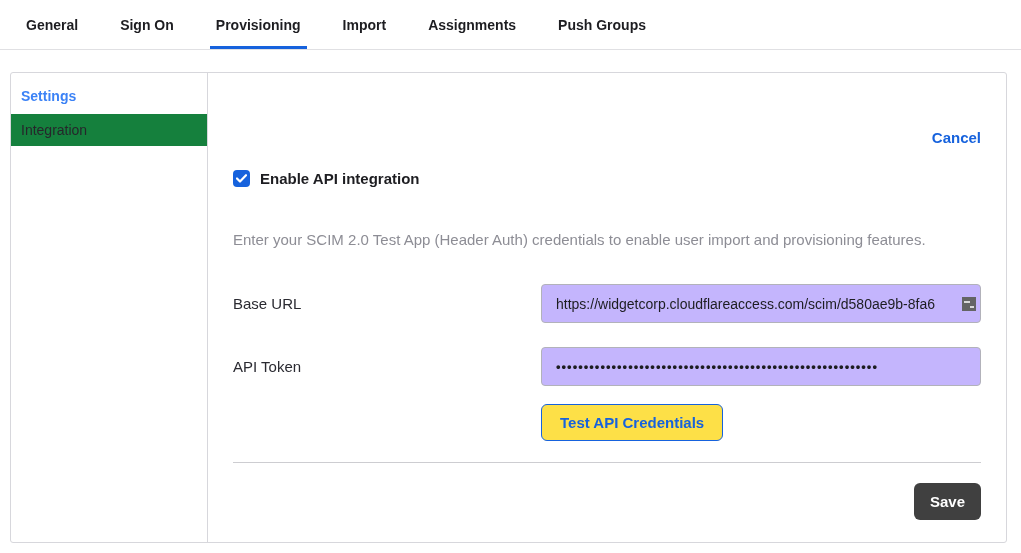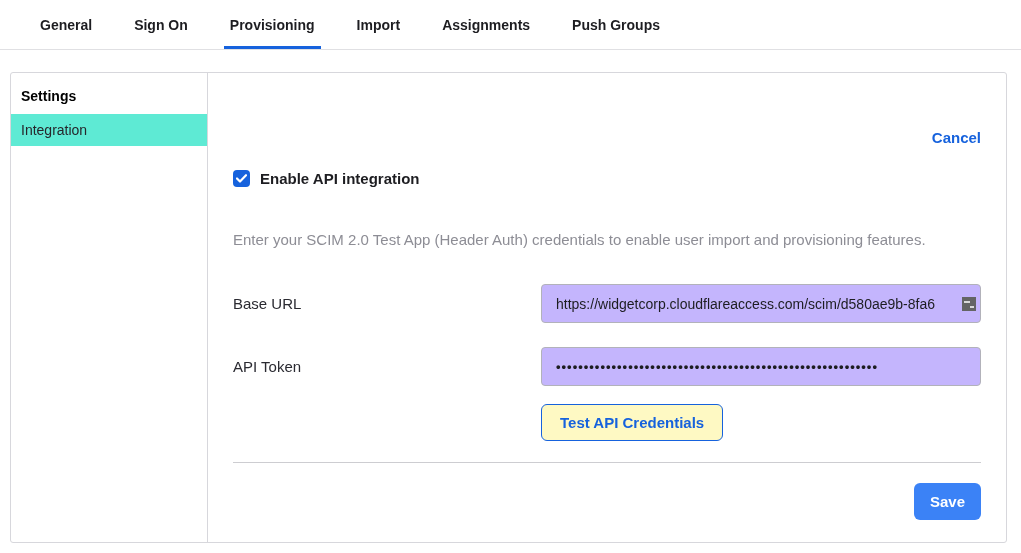--- a/index.html
+++ b/index.html
@@ -8,21 +8,21 @@
     background: #ffffff;
     font-family: "Liberation Sans", "DejaVu Sans", sans-serif;
     color: #1d1d21;
     overflow: hidden;
   }
 
   
   .tabbar {
     display: flex;
     align-items: stretch;
-    padding-left: 34px;
+    padding-left: 20px;
     border-bottom: 1px solid #e0e0e3;
     height: 50px;
   }
   .tab {
     position: relative;
     font-size: 14px;
     font-weight: 700;
     color: #1d1d21;
     padding: 17px 6px 0 6px;
     margin-right: 30px;
@@ -50,30 +50,30 @@
 
   
   .sidebar {
     width: 197px;
     border-right: 1px solid #d7d7dc;
     flex-shrink: 0;
   }
   .sidebar-header {
     font-size: 14px;
     font-weight: 700;
-    color: #000000;
+    color: #3b82f6;
     padding: 15px 10px 10px 10px;
   }
   .sidebar-item {
     font-size: 14px;
     color: #26262b;
     padding: 8px 10px;
     cursor: pointer;
   }
-  .sidebar-item.selected { background: #5eead4; }
+  .sidebar-item.selected { background: #15803d; }
 
   
   .main {
     flex: 1;
     padding: 0 25px;
     position: relative;
   }
   .cancel-row {
     margin-top: 56px;
     display: flex;
@@ -155,21 +155,21 @@
     right: 5px; top: 13px;
     width: 14px; height: 14px;
     background:
       linear-gradient(#d9d9d9,#d9d9d9) 2px 4px/6px 2px no-repeat,
       linear-gradient(#d9d9d9,#d9d9d9) 8px 9px/4px 2px no-repeat,
       #646464;
   }
 
   .test-row { margin-top: -6px; padding-left: 308px; }
   .test-button {
-    background: #fef9c3;
+    background: #fde047;
     border: 1px solid #1662dd;
     border-radius: 6px;
     color: #1662dd;
     font-size: 15px;
     font-weight: 700;
     font-family: "Liberation Sans", "DejaVu Sans", sans-serif;
     padding: 9px 18px;
     cursor: pointer;
   }
 
@@ -178,21 +178,21 @@
     border: none;
     border-top: 1px solid #cdcdd1;
   }
 
   .save-row {
     margin-top: 20px;
     display: flex;
     justify-content: flex-end;
   }
   .save-button {
-    background: #3b82f6;
+    background: #404040;
     border: none;
     border-radius: 6px;
     color: #ffffff;
     font-size: 15px;
     font-weight: 700;
     font-family: "Liberation Sans", "DejaVu Sans", sans-serif;
     padding: 10px 16px;
     cursor: pointer;
   }
 </style>

